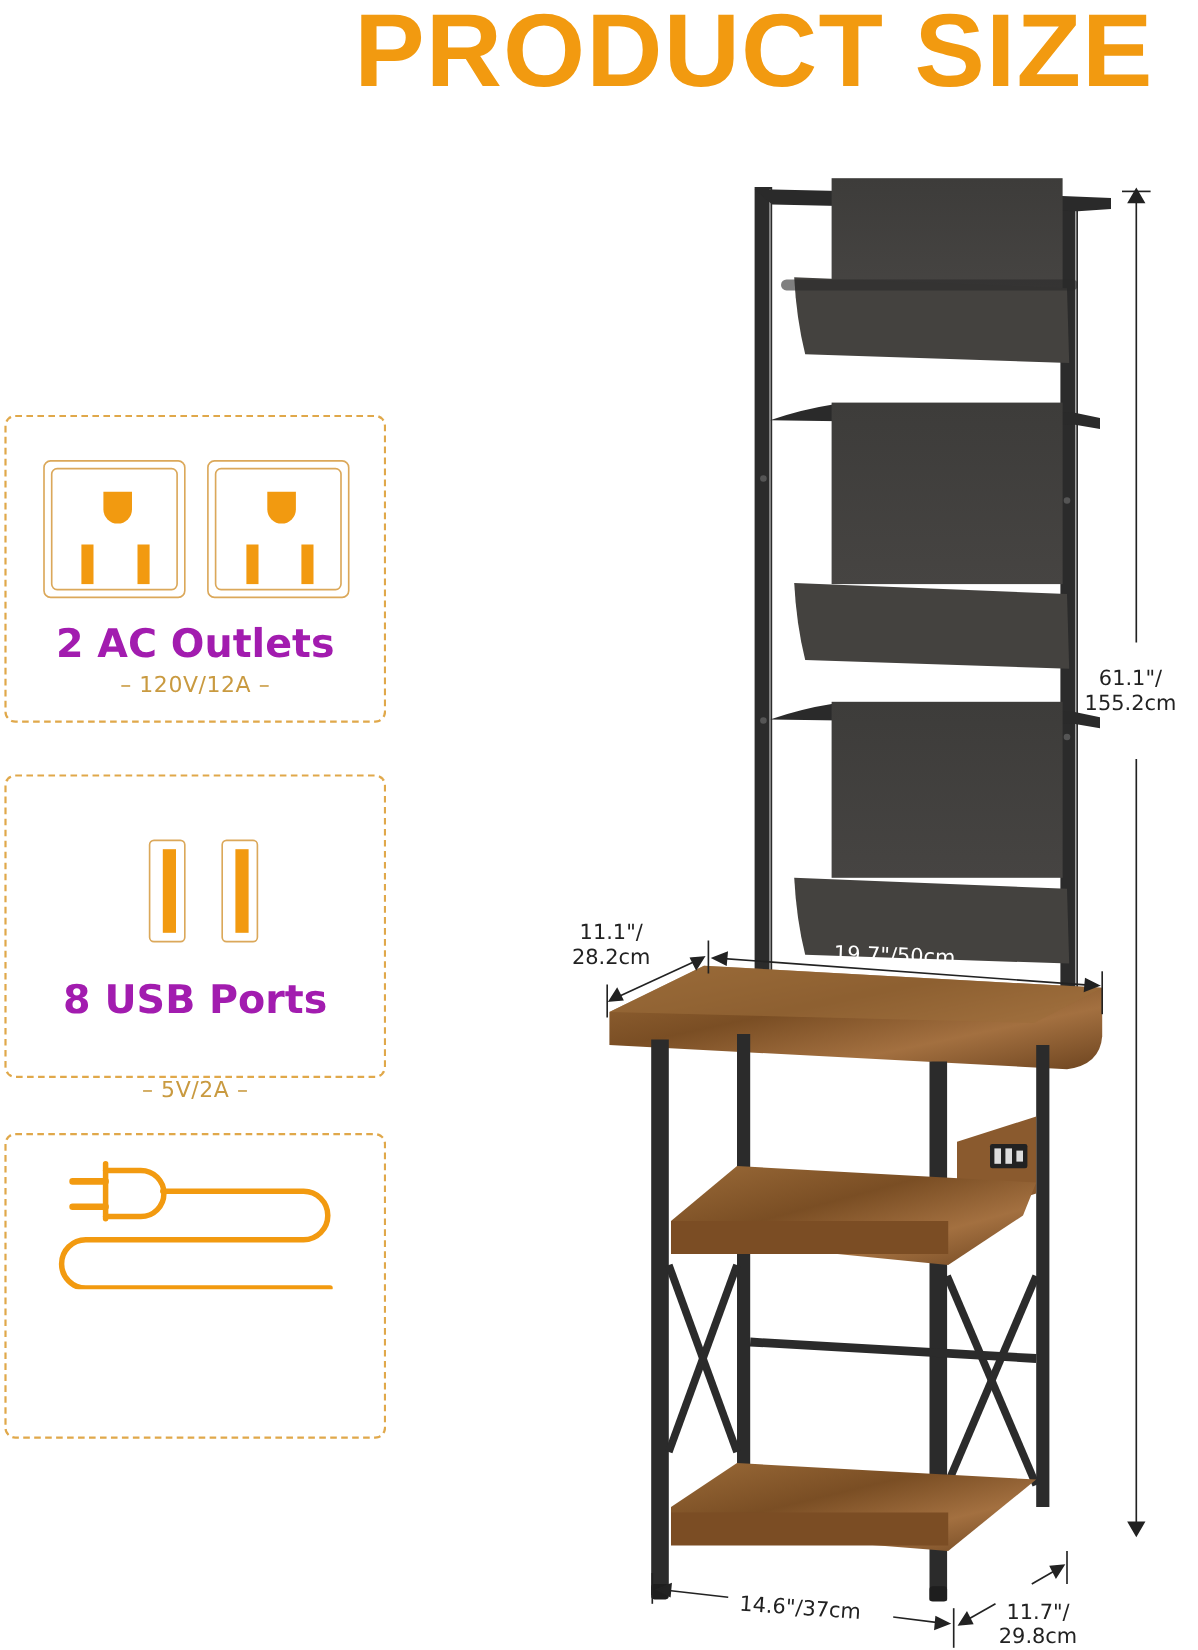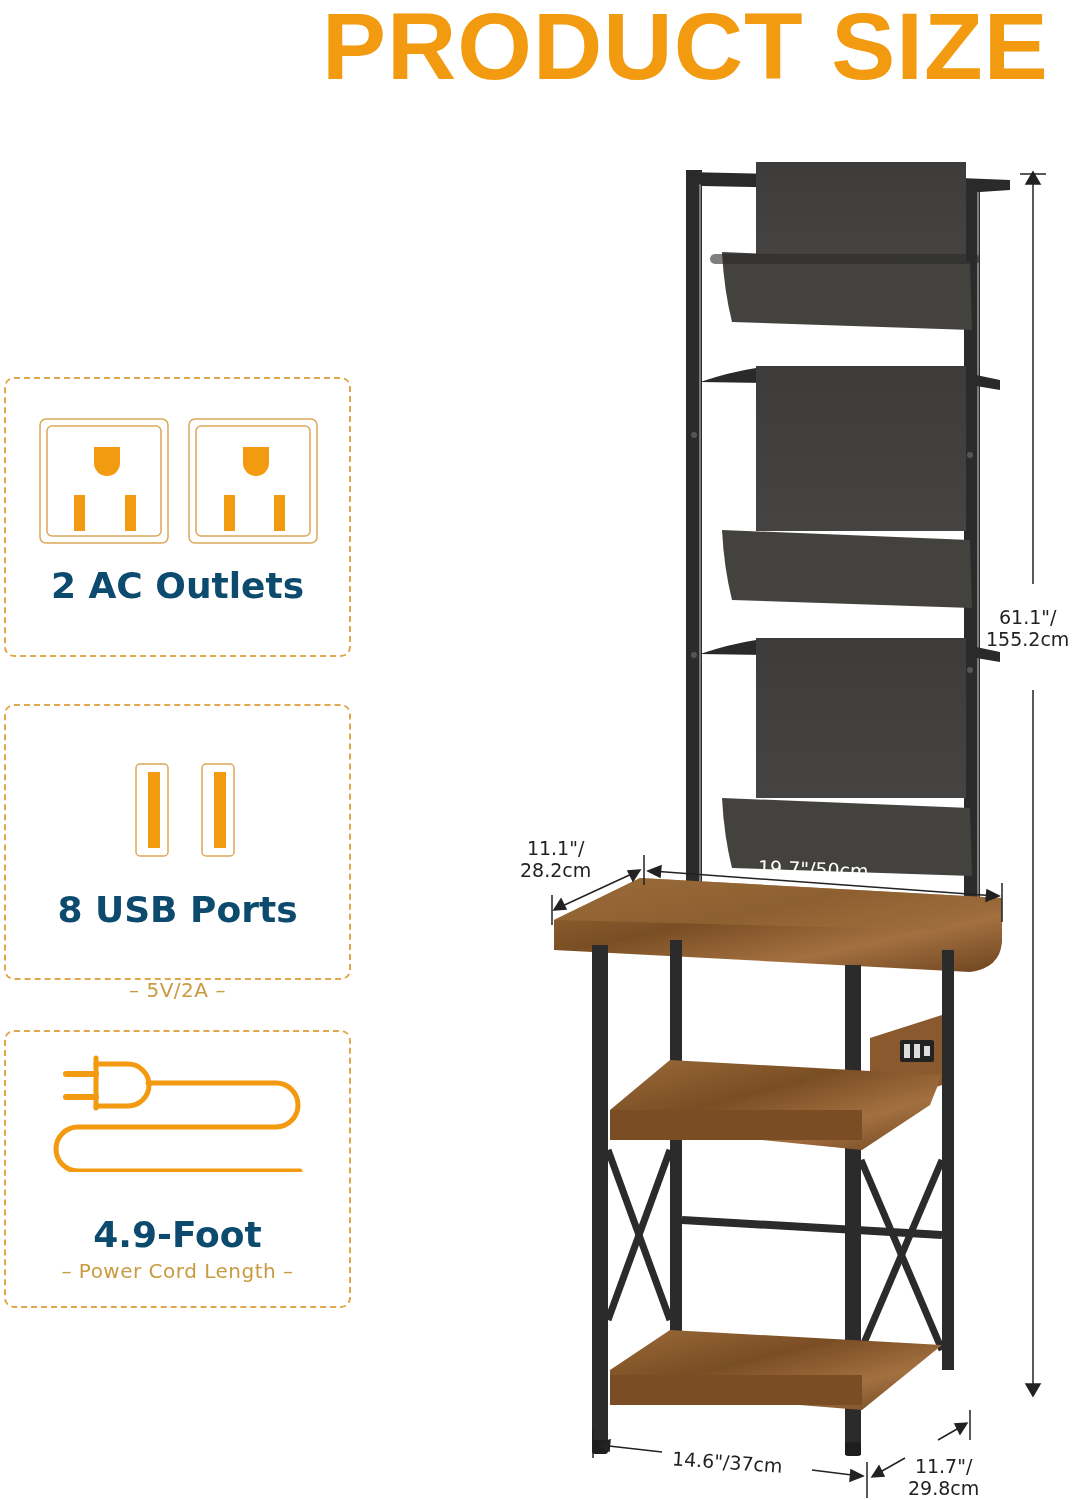--- a/index.html
+++ b/index.html
@@ -9,21 +9,21 @@
     font-family: "Liberation Sans", sans-serif; font-weight: 700;
     font-size: 96px; letter-spacing: 1px; color: #f29a10; white-space: nowrap;
     transform: scaleY(0.98);
   }
   .card {
     position: absolute; left: 4px; width: 347px;
     border: 2.5px dashed #e0a84a; border-radius: 10px; box-sizing: border-box;
   }
   .card .headline {
     position: absolute; left: 0; right: 0; text-align: center;
-    color: #0c4a6e; font-weight: 700; font-size: 36px; font-family: "DejaVu Sans", sans-serif;
+    color: #a21caf; font-weight: 700; font-size: 36px; font-family: "DejaVu Sans", sans-serif;
   }
   .card .sub {
     position: absolute; left: 0; right: 0; text-align: center;
     color: #c99a40; font-size: 20px; font-family: "DejaVu Sans", sans-serif; letter-spacing: 0.5px;
   }
   .icon svg { position: absolute; }
   .product { position: absolute; left: 540px; top: 150px; width: 480px; height: 1320px; }
   .dim {
     position: absolute; font-family: "DejaVu Sans", sans-serif; color: #222;
     font-size: 19px; line-height: 22px; text-align: center; white-space: nowrap;
@@ -47,20 +47,21 @@
         <path d="M58 30 h26 v16 a13 13 0 0 1 -26 0 z"></path>
         <rect x="38" y="78" width="11" height="36"></rect>
         <rect x="89" y="78" width="11" height="36"></rect>
         <path d="M207 30 h26 v16 a13 13 0 0 1 -26 0 z"></path>
         <rect x="188" y="78" width="11" height="36"></rect>
         <rect x="238" y="78" width="11" height="36"></rect>
       </g>
     </svg>
   </span>
   <div class="headline" style="top:186px;">2 AC Outlets</div>
+  <div class="sub" style="top:231px;">– 120V/12A –</div>
 </div>
 
 <div class="card" style="top:704px;height:276px;">
   <span class="icon">
     <svg width="120" height="100" style="left:128px;top:56px;" viewBox="0 0 120 100">
       <g fill="none" stroke="#dba85a" stroke-width="1.5">
         <rect x="2" y="2" width="32" height="92" rx="4"></rect>
         <rect x="68" y="2" width="32" height="92" rx="4"></rect>
       </g>
       <g fill="#f29a10">
@@ -77,22 +78,20 @@
   <span class="icon">
     <svg width="270" height="120" style="left:42px;top:20px;" viewBox="0 0 270 120">
       <g fill="none" stroke="#f29a10" stroke-width="5" stroke-linecap="round" stroke-linejoin="round">
         <path d="M48 6 v50"></path>
         <path d="M48 12 h32 a21 21 0 0 1 0 42 h-32"></path>
         <path d="M48 22 h-30 M48 45 h-30" stroke-width="6"></path>
         <path d="M100 31 h128 a22 22 0 0 1 0 44 h-198 a22 22 0 0 0 0 44 h222" stroke-width="5"></path>
       </g>
     </svg>
   </span>
-  <div class="headline" style="top:182px;">4.9-Foot</div>
-  <div class="sub" style="top:227px;">– Power Cord Length –</div>
 </div>
 
 <div class="product">
   <svg width="480" height="1320" viewBox="0 0 480 1320">
     <defs>
       <linearGradient id="wood" x1="0" y1="0" x2="1" y2="1">
         <stop offset="0" stop-color="#9a6a38"></stop>
         <stop offset="0.4" stop-color="#7a4e24"></stop>
         <stop offset="0.7" stop-color="#a37040"></stop>
         <stop offset="1" stop-color="#6e4520"></stop>

